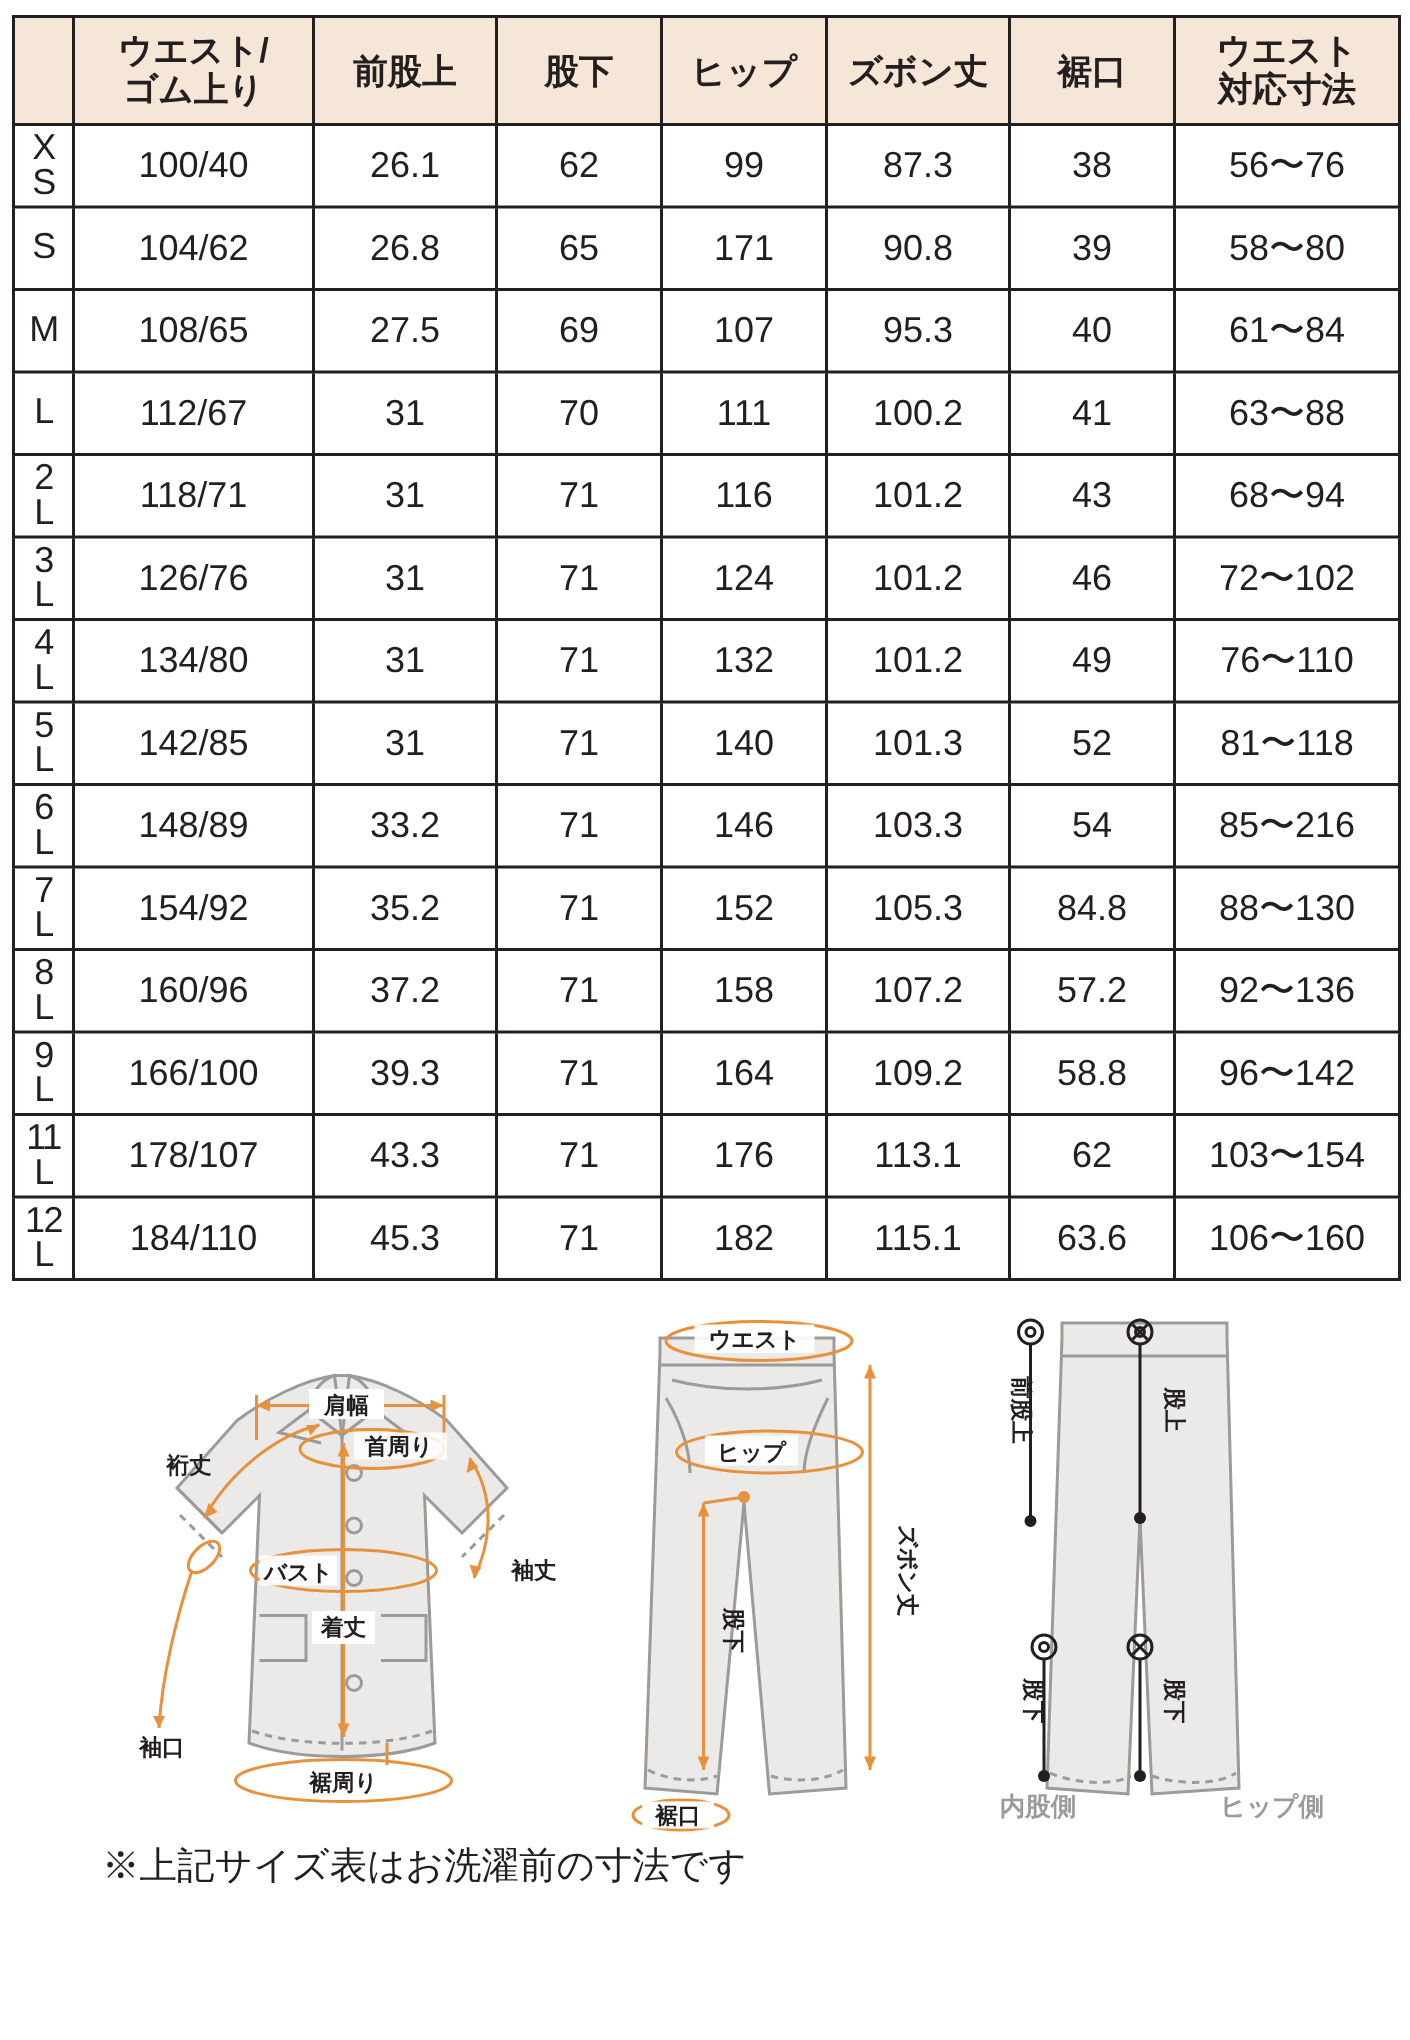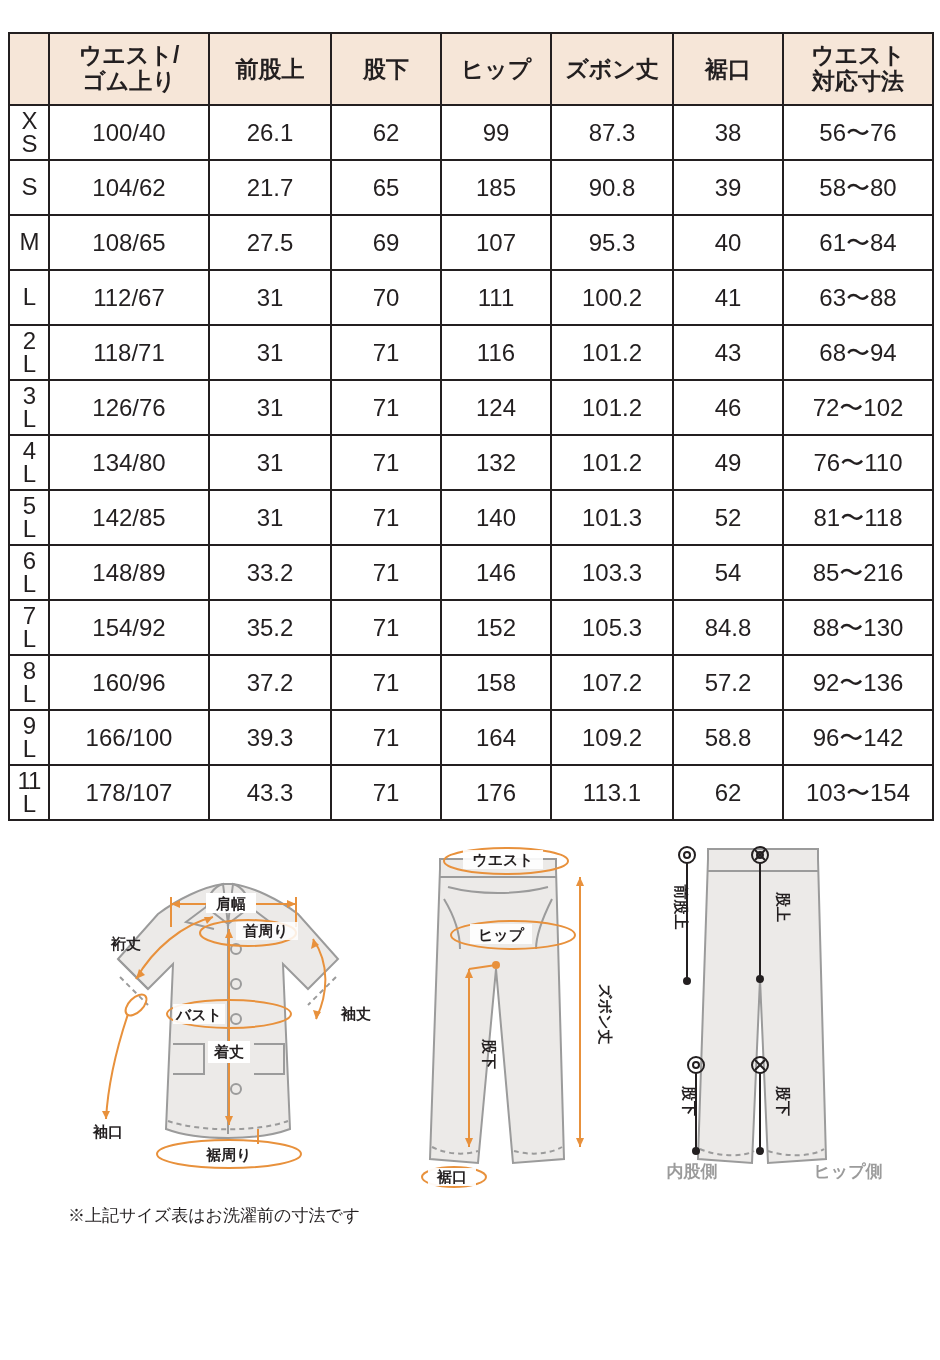--- a/index.html
+++ b/index.html
@@ -19,21 +19,20 @@
     width: 940px;
     height: 1360px;
     position: relative;
     box-sizing: border-box;
     padding: 10px 8px 0 8px;
   }
   table.size-table {
     width: 924px;
     border-collapse: collapse;
     table-layout: fixed;
-    margin-top: 22px;
   }
   table.size-table th,
   table.size-table td {
     border: 2px solid #231f20;
     text-align: center;
     vertical-align: middle;
     font-size: 24px;
     line-height: 1.15;
     padding: 0;
     height: 55px;
@@ -81,21 +80,21 @@
     position: relative;
     width: 924px;
     height: 400px;
     margin-top: 8px;
   }
   .diagrams svg { display: block; }
   .note {
     position: absolute;
     left: 60px;
     bottom: 2px;
-    font-size: 17px;
+    font-size: 25px;
     color: #231f20;
     white-space: nowrap;
   }
 </style>
 </head>
 <body>
 
 <div class="page">
 
   <table class="size-table">
@@ -129,23 +128,23 @@
         <td>99</td>
         <td>87.3</td>
         <td>38</td>
         <td>56〜76</td>
       </tr>
       <tr>
         <th class="row-size">
           <span class="stack">S</span>
         </th>
         <td>104/62</td>
-        <td>21.7</td>
+        <td>26.8</td>
         <td>65</td>
-        <td>185</td>
+        <td>171</td>
         <td>90.8</td>
         <td>39</td>
         <td>58〜80</td>
       </tr>
       <tr>
         <th class="row-size">
           <span class="stack">M</span>
         </th>
         <td>108/65</td>
         <td>27.5</td>
@@ -276,20 +275,33 @@
           <span class="stack">11</span>
           <span class="stack">L</span>
         </th>
         <td>178/107</td>
         <td>43.3</td>
         <td>71</td>
         <td>176</td>
         <td>113.1</td>
         <td>62</td>
         <td>103〜154</td>
+      </tr>
+      <tr>
+        <th class="row-size">
+          <span class="stack">12</span>
+          <span class="stack">L</span>
+        </th>
+        <td>184/110</td>
+        <td>45.3</td>
+        <td>71</td>
+        <td>182</td>
+        <td>115.1</td>
+        <td>63.6</td>
+        <td>106〜160</td>
       </tr>
     </tbody>
   </table>
 
   <div class="diagrams">
     <svg width="924" height="400" viewBox="0 0 924 400" xmlns="http://www.w3.org/2000/svg">
       <defs>
         <style>
           .gl { fill:#eceae8; stroke:#9b9b9b; stroke-width:2; }
           .gl2 { fill:none; stroke:#9b9b9b; stroke-width:2; }

